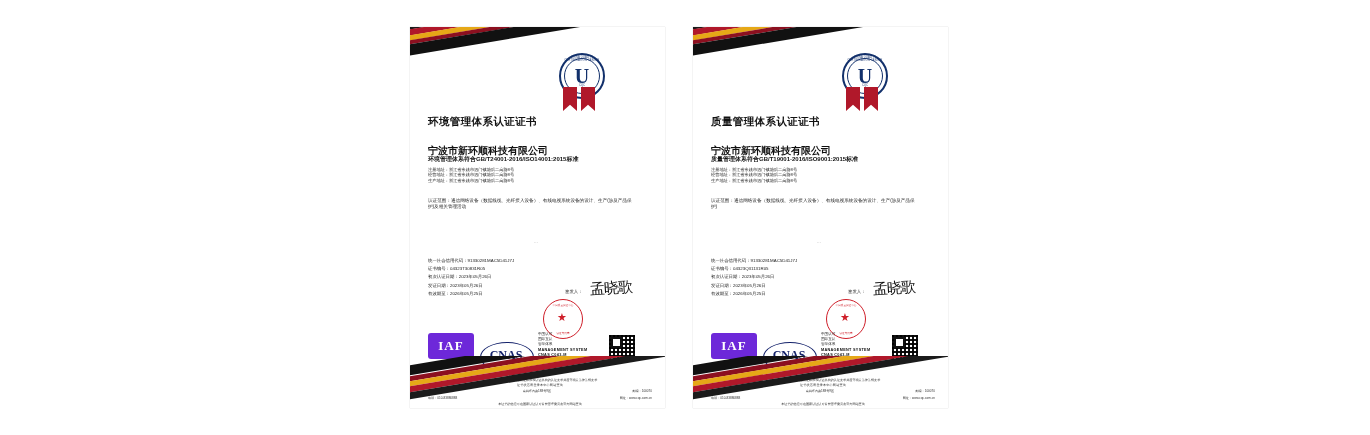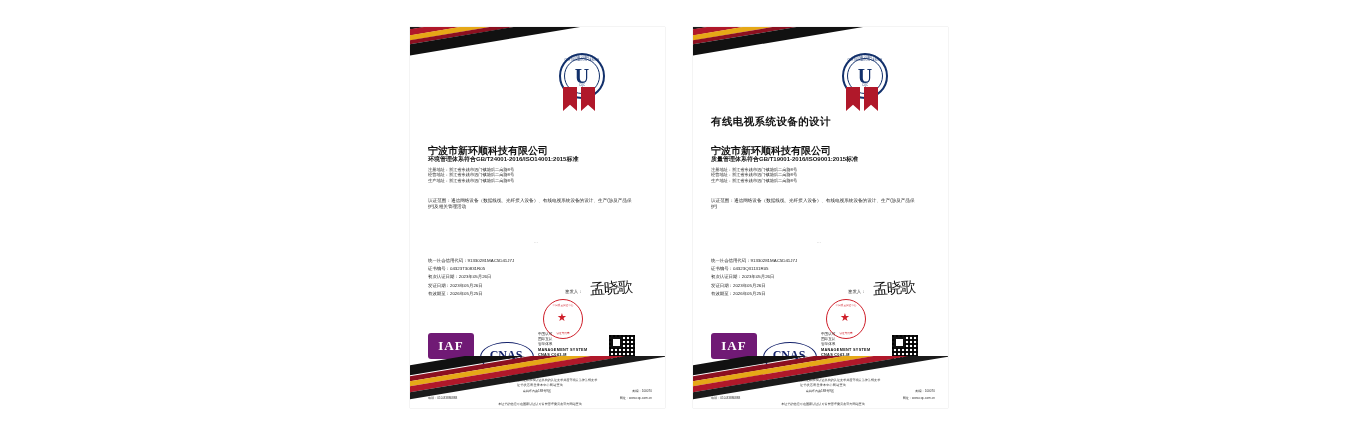--- a/index.html
+++ b/index.html
@@ -122,21 +122,21 @@
     position:absolute;top:3px;left:0;width:38px;text-align:center;font-size:2.6px;color:#cf1f2a;
   }
   .redseal .rb{
     position:absolute;bottom:3px;left:0;width:38px;text-align:center;font-size:2.6px;color:#cf1f2a;
   }
 
   
   .logos{position:absolute;top:303px;left:18px;width:222px;height:36px;}
   .iaf{
     position:absolute;top:3px;left:0;width:46px;height:26px;border-radius:3px;
-    background:#701a75;color:#fff;
+    background:#6d28d9;color:#fff;
   }
   .iaf span{
     position:absolute;top:5px;left:0;width:46px;text-align:center;
     font-family:"Liberation Serif",serif;font-weight:bold;font-size:13px;letter-spacing:1px;
   }
   .cnas{
     position:absolute;top:12px;left:52px;width:52px;height:28px;
   }
   .cnas .ring{
     position:absolute;top:0;left:0;width:52px;height:28px;border:1.5px solid #14226b;border-radius:50%;
@@ -195,20 +195,21 @@
         <div class="arc">CHINA QUALITY CERTIFICATION CENTRE</div>
         <div class="u">U</div>
         <div class="sub">CQC</div>
       </div>
       <div class="tail">
           <i class="l"></i>
           <i class="r"></i>
         </div>
     </div>
 
+    <div class="title">环境管理体系认证证书</div>
     <div class="org">宁波市新环顺科技有限公司</div>
     <div class="std">环境管理体系符合GB/T24001-2016/ISO14001:2015标准</div>
 
     <div class="addr">
       <div>注册地址：浙江省余姚市泗门镇塘后二高路8号</div>
       <div>经营地址：浙江省余姚市泗门镇塘后二高路8号</div>
       <div>生产地址：浙江省余姚市泗门镇塘后二高路8号</div>
     </div>
 
     <div class="scope">认证范围：通信网络设备（数据线缆、光纤接入设备）、有线电视系统设备的设计、生产(涉及产品保护)及相关管理活动</div>
@@ -288,21 +289,21 @@
         <div class="arc">CHINA QUALITY CERTIFICATION CENTRE</div>
         <div class="u">U</div>
         <div class="sub">CQC</div>
       </div>
       <div class="tail">
           <i class="l"></i>
           <i class="r"></i>
         </div>
     </div>
 
-    <div class="title">有线电视系统设备的设计</div>
+    <div class="title">质量管理体系认证证书</div>
     <div class="org">宁波市新环顺科技有限公司</div>
     <div class="std">质量管理体系符合GB/T19001-2016/ISO9001:2015标准</div>
 
     <div class="addr">
       <div>注册地址：浙江省余姚市泗门镇塘后二高路8号</div>
       <div>经营地址：浙江省余姚市泗门镇塘后二高路8号</div>
       <div>生产地址：浙江省余姚市泗门镇塘后二高路8号</div>
     </div>
 
     <div class="scope">认证范围：通信网络设备（数据线缆、光纤接入设备）、有线电视系统设备的设计、生产(涉及产品保护)</div>

